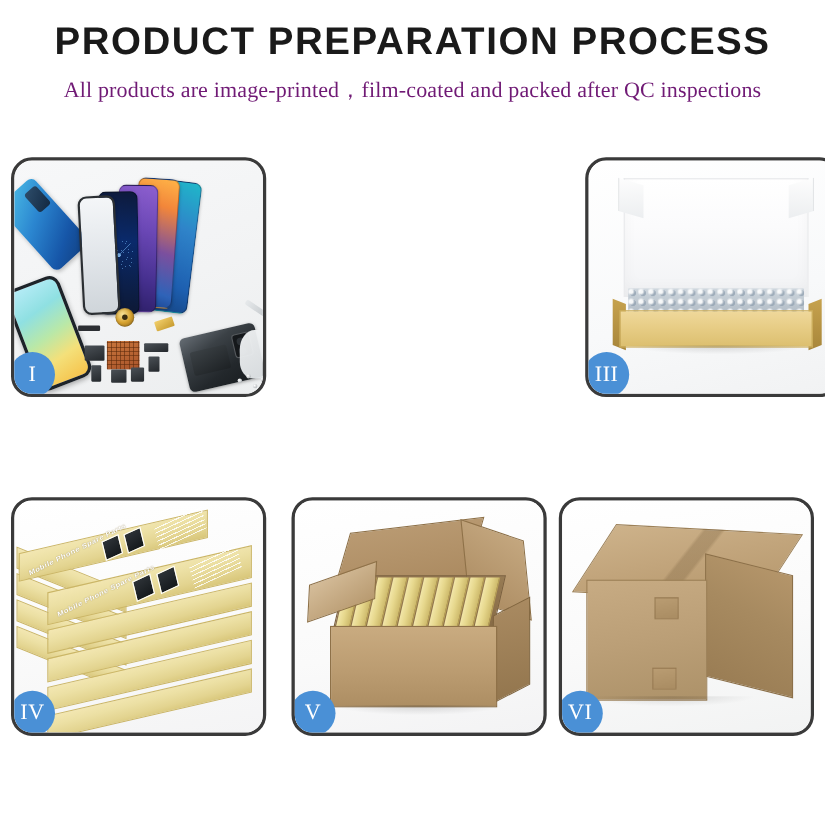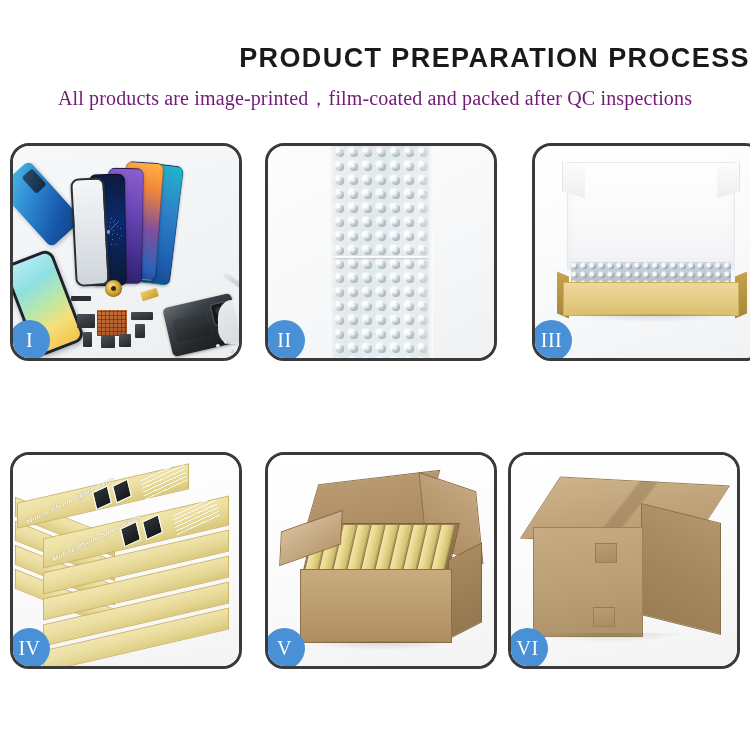--- a/index.html
+++ b/index.html
@@ -4,26 +4,25 @@
 <style>
   * { margin:0; padding:0; box-sizing:border-box; }
   html,body { width:750px; height:750px; background:#ffffff; overflow:hidden; }
   body { font-family:"Liberation Sans", sans-serif; }
 
   .page { position:relative; width:750px; height:750px; background:#fff; }
 
   
   .header { position:absolute; top:0; left:0; width:750px; text-align:center; }
   .title {
-    margin-top:45px;
+    margin-top:20px;
     font-family:"Liberation Sans", sans-serif;
-    font-size:27px; font-weight:bold; color:#1a1a1a;
+    font-size:35px; font-weight:bold; color:#1a1a1a;
     letter-spacing:1.4px; line-height:1;
     white-space:nowrap;
-    text-align:right;
   }
   .subtitle {
     margin-top:13px;
     font-family:Liberation Serif, serif;
     font-size:20px; font-weight:normal; color:#701a75;
     letter-spacing:0.15px; white-space:nowrap;
   }
 
   
   .grid { position:absolute; left:0; top:0; width:750px; height:750px; }
@@ -356,33 +355,20 @@
             <i style="left:0;top:4px"></i>
               <i style="left:8px;top:0"></i>
             <i style="left:14px;top:9px"></i>
               <i style="left:21px;top:3px"></i>
           </div>
         </div>
       </div>
       <div class="badge">I</div>
     </div>
 
-    <div class="panel p2">
-      <div class="inner">
-        <div class="p2bg"></div>
-        <div class="wrapstrip">
-          <div class="bubbles"></div>
-          <div class="bubbles2"></div>
-          <div class="wrapseam"></div>
-          <div class="wrapedgeL"></div>
-          <div class="wrapedgeR"></div>
-        </div>
-      </div>
-      <div class="badge">II</div>
-    </div>
 
     <div class="panel p3">
       <div class="inner">
         <div class="p3bg"></div>
         <div class="mailer">
           <div class="mlid"></div>
           <div class="mfoam"></div>
           <div class="mwallL"></div>
           <div class="mwallR"></div>
           <div class="mwallF"></div>

